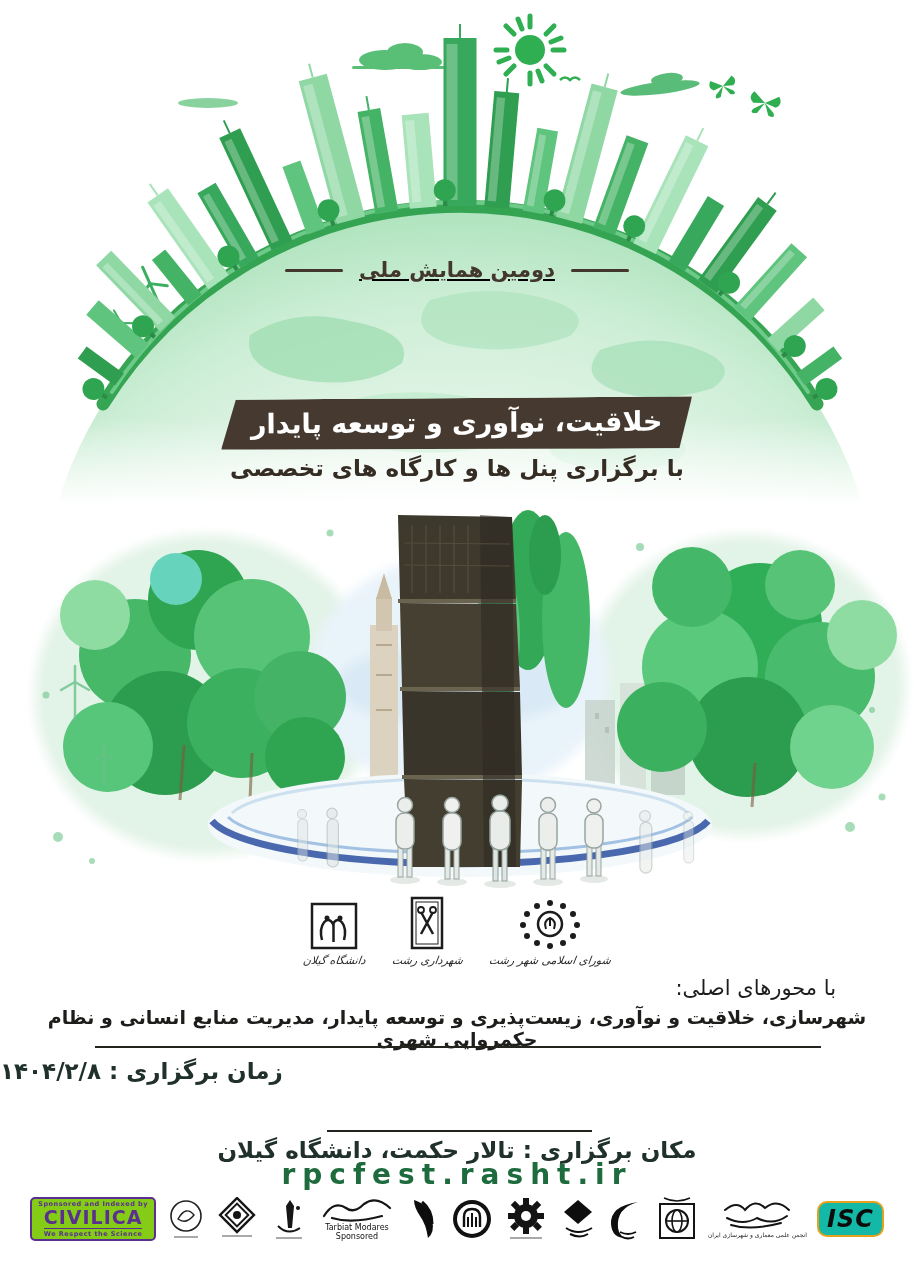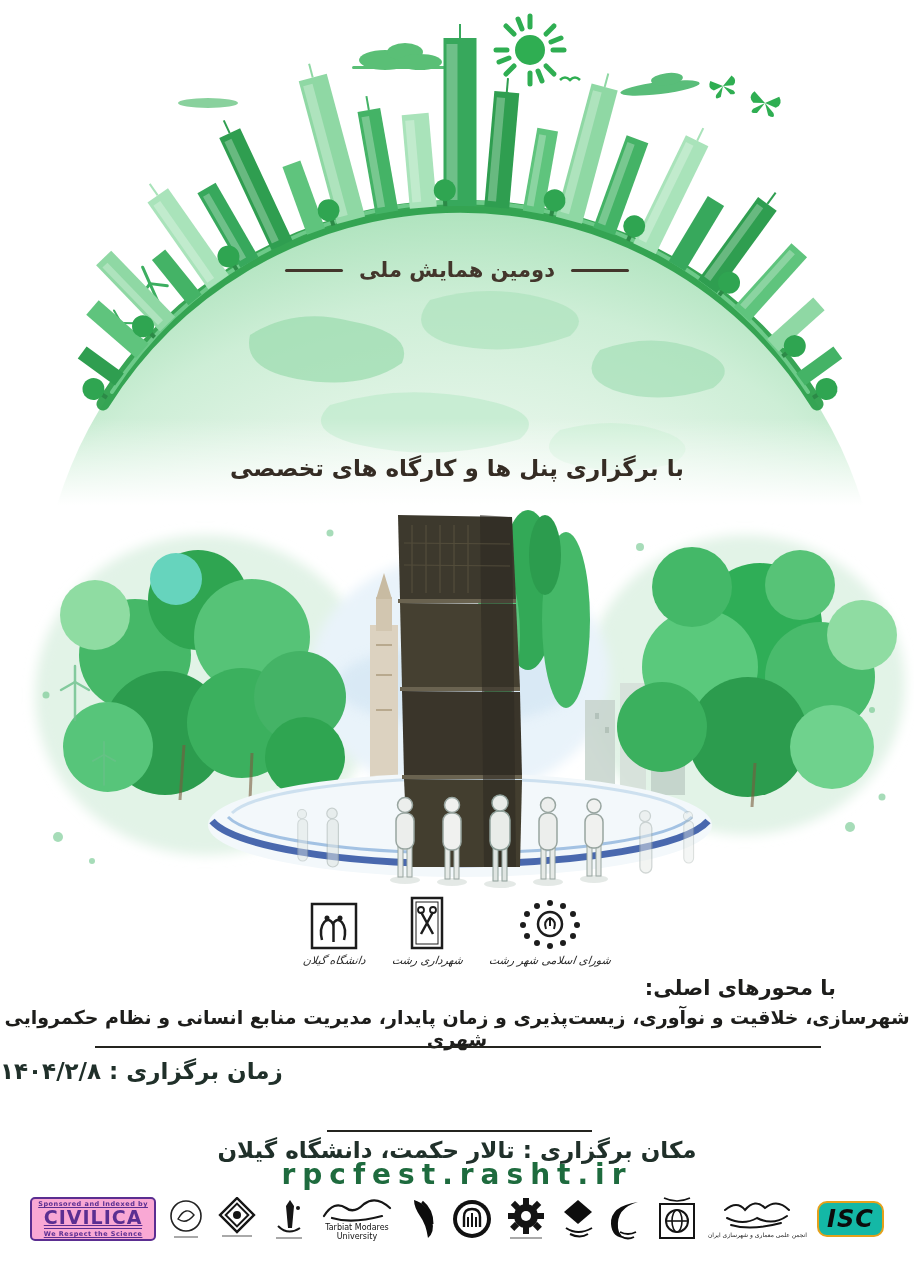--- a/index.html
+++ b/index.html
@@ -2,46 +2,46 @@
 <html lang="fa"><head>
 <meta charset="utf-8">
 <style>
   html,body{margin:0;padding:0;background:#ffffff;}
   body{font-family:"DejaVu Sans", sans-serif;}
   .poster{position:relative;width:914px;height:1280px;margin:0 auto;background:#ffffff;overflow:hidden;}
   .abs{position:absolute;}
   svg{display:block;}
 
   
-  .kicker{top:258px;left:0;width:100%;display:flex;align-items:center;justify-content:center;gap:16px;}
+  .kicker{top:258px;left:0;width:100%;display:flex;align-items:center;justify-content:center;gap:16px;text-decoration:underline;}
   .kicker .dash{width:58px;height:3px;background:#43362c;border-radius:2px;}
   .kicker .ktext{font-size:21px;font-weight:bold;color:#43362c;direction:rtl;}
   .title{top:288px;left:0;width:100%;text-align:center;font-size:66px;font-weight:800;color:#3a2f27;direction:rtl;line-height:1.3;letter-spacing:-1px;}
   .subtitle-wrap{top:398px;left:0;width:100%;display:flex;justify-content:center;}
   .subtitle-box{background:#463a30;color:#ffffff;font-size:27px;font-weight:bold;direction:rtl;padding:9px 30px 12px 30px;clip-path:polygon(3.2% 0%,100% 0%,97.2% 100%,0% 96%);transform:rotate(-.4deg);}
   .tagline{top:455px;left:0;width:100%;text-align:center;font-size:23px;font-weight:bold;color:#352c24;direction:rtl;}
 
   
   .organizers{top:896px;left:0;width:100%;display:flex;justify-content:center;align-items:flex-end;gap:26px;}
   .org{display:flex;flex-direction:column;align-items:center;gap:4px;}
   .org .cap{font-size:11px;color:#2a2a2a;direction:rtl;font-style:italic;transform:skewX(-8deg);white-space:nowrap;}
 
   
-  .topics-heading{top:976px;right:78px;font-size:21px;font-weight:bold;color:#1d1d1b;direction:rtl;}
+  .topics-heading{top:976px;right:78px;font-size:21px;font-weight:normal;color:#1d1d1b;direction:rtl;}
   .topics{top:1006px;left:0;width:100%;text-align:center;font-size:19px;font-weight:bold;color:#1d1d1b;direction:rtl;}
   .rule-wide{top:1046px;left:95px;width:726px;height:0;border-top:2px solid #24241f;}
   .date-line{top:1058px;left:0;width:100%;text-align:left;font-size:23px;font-weight:bold;color:#20302а;color:#20302a;direction:rtl;}
   .venue-line{top:1137px;left:0;width:100%;text-align:center;font-size:23px;font-weight:bold;color:#20302a;direction:rtl;}
   .rule-short{top:1130px;left:327px;width:265px;height:0;border-top:2px solid #24241f;}
   .website{top:1158px;left:0;width:100%;text-align:center;font-size:28px;font-weight:800;color:#1e6b3e;letter-spacing:7px;}
 
   
   .footer{top:1196px;left:0;width:100%;display:flex;justify-content:center;align-items:center;gap:10px;}
   .flogo{display:flex;flex-direction:column;align-items:center;justify-content:center;}
-  .civilica{border:2.5px solid #5b2e91;border-radius:5px;padding:1px 6px;text-align:left;color:#5b2e91;background:#f9a8d4;text-decoration:underline;}
+  .civilica{border:2.5px solid #5b2e91;border-radius:5px;padding:1px 6px;text-align:left;color:#5b2e91;background:#84cc16;}
   .civilica .c-top{font-size:6.5px;font-weight:bold;letter-spacing:.5px;}
   .civilica .c-name{font-size:19px;font-weight:800;letter-spacing:1px;line-height:1;}
   .civilica .c-bot{font-size:6.5px;font-weight:bold;letter-spacing:.5px;border-top:1px solid #5b2e91;margin-top:1px;padding-top:1px;}
   .tarbiat-cap{font-size:8px;font-weight:normal;color:#111;line-height:1.1;text-align:center;}
   .arch-cap{font-size:6px;color:#222;direction:rtl;margin-top:1px;}
   .isc-box{background:#14b8a6;border:2px solid #e5a11c;border-radius:10px;padding:2px 8px;font-size:24px;font-weight:800;font-style:italic;color:#0c0c0c;letter-spacing:1px;}
 </style>
 </head>
 <body>
 
@@ -259,20 +259,23 @@
         <rect x="-2" y="-10" width="4" height="10" fill="#2c8a47"></rect>
         <circle cx="0" cy="-16" r="11" fill="#2fa551"></circle>
       </g>
       <rect x="0" y="418" width="914" height="87" fill="url(#fadeWhite)"></rect>
   </svg>
 
   <div class="abs kicker">
     <div class="dash"></div>
     <div class="ktext">دومین همایش ملی</div>
     <div class="dash"></div>
+  </div>
+  <div class="abs subtitle-wrap">
+    <div class="subtitle-box">خلاقیت، نوآوری و توسعه پایدار</div>
   </div>
   <div class="abs tagline">با برگزاری پنل ها و کارگاه های تخصصی</div>
 
   <svg class="abs" style="top:495px;left:0" width="914" height="400" viewBox="0 0 914 400">
     <defs>
         <filter id="soft" x="-40%" y="-40%" width="180%" height="180%">
           <feGaussianBlur stdDeviation="6"></feGaussianBlur>
         </filter>
       </defs>
 
@@ -480,21 +483,21 @@
             <circle cx="18" cy="8" r="3"></circle>
         </g>
         <circle cx="31" cy="26" r="12" fill="none" stroke="#1c1c1c" stroke-width="2.5"></circle>
         <path d="M27,31 q-3,-8 4,-11 q7,3 4,11 M31,20 v8" fill="none" stroke="#1c1c1c" stroke-width="2"></path>
       </svg>
       <div class="cap">شورای اسلامی شهر رشت</div>
     </div>
   </div>
 
   <div class="abs topics-heading">با محورهای اصلی:</div>
-  <div class="abs topics">شهرسازی، خلاقیت و نوآوری، زیست‌پذیری و زمان پایدار، مدیریت منابع انسانی و نظام حکمروایی شهری</div>
+  <div class="abs topics">شهرسازی، خلاقیت و نوآوری، زیست‌پذیری و توسعه پایدار، مدیریت منابع انسانی و نظام حکمروایی شهری</div>
   <div class="abs rule-wide"></div>
   <div class="abs date-line">زمان برگزاری : ۱۴۰۴/۲/۸</div>
   <div class="abs venue-line">مکان برگزاری : تالار حکمت، دانشگاه گیلان</div>
   <div class="abs rule-short"></div>
   <div class="abs website">rpcfest.rasht.ir</div>
 
   <div class="abs footer">
     <div class="flogo civilica">
       <div class="c-top">Sponsored and Indexed by</div>
       <div class="c-name">CIVILICA</div>
@@ -521,21 +524,21 @@
           <path d="M10,30 q10,10 22,2" fill="none" stroke="#161616" stroke-width="2"></path>
           <circle cx="30" cy="12" r="2" fill="#161616"></circle>
           <line x1="8" y1="42" x2="34" y2="42" stroke="#555" stroke-width="2" opacity="0.5"></line>
         </svg>
     </div>
     <div class="flogo">
       <svg width="78" height="28" viewBox="0 0 78 28">
           <path d="M6,20 q10,-16 22,-8 q8,6 18,-4 q12,-9 26,4 M14,22 q20,6 50,-2" fill="none" stroke="#161616" stroke-width="2.2" stroke-linecap="round"></path>
         </svg>
       <div class="tarbiat-cap">
-        <span>Tarbiat Modares</span><br><span>University</span>
+        <span>Tarbiat Modares</span><br><span>Sponsored</span>
       </div>
     </div>
     <div class="flogo">
       <svg width="34" height="46" viewBox="0 0 34 46">
           <path d="M8,4 q14,4 18,20 q3,12 -4,18 q-2,-14 -8,-22 q-6,-9 -6,-16 z" fill="#0d0d0d"></path>
           <path d="M16,6 q10,8 10,22" stroke="#0d0d0d" stroke-width="3" fill="none"></path>
         </svg>
     </div>
     <div class="flogo">
       <svg width="44" height="44" viewBox="0 0 44 44">

